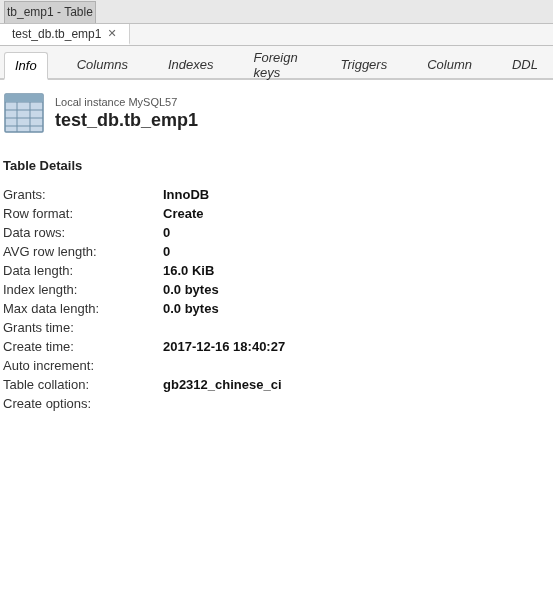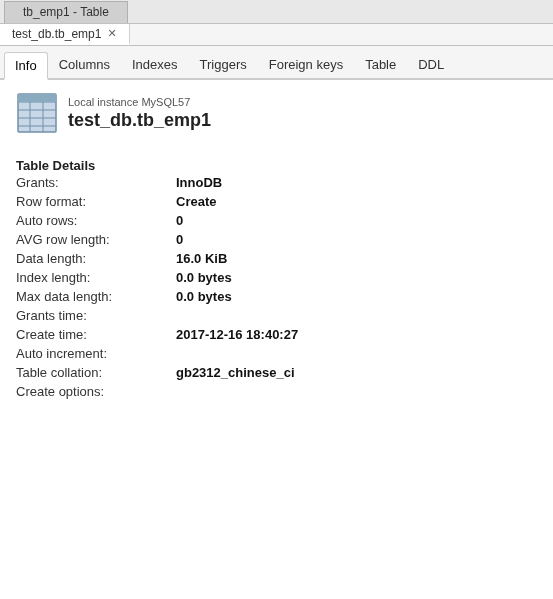--- a/index.html
+++ b/index.html
@@ -18,21 +18,21 @@
       border-bottom: 1px solid #c0c0c0;
       display: flex;
       align-items: center;
       height: 24px;
       padding: 0 4px;
     }
     .title-tab {
       background: #d0d0d0;
       border: 1px solid #b0b0b0;
       border-bottom: none;
-      padding: 2px 18px;
+      padding: 2px 2px;
       font-size: 12px;
       color: #333;
       height: 22px;
       display: flex;
       align-items: center;
     }
 
     
     .query-tab-bar {
       background: #f5f5f5;
@@ -61,22 +61,23 @@
       color: #666;
     }
 
     
     .nav-tabs {
       display: flex;
       align-items: flex-end;
       background: #f5f5f5;
       border-bottom: 2px solid #ccc;
       padding: 0 4px;
-      gap: 0;
+      gap: 18px;
       height: 34px;
+      font-style: italic;
     }
     .nav-tab {
       padding: 4px 10px;
       font-size: 13px;
       color: #333;
       cursor: pointer;
       border: 1px solid transparent;
       border-bottom: none;
       border-radius: 3px 3px 0 0;
       background: transparent;
@@ -89,21 +90,21 @@
       border-color: #ccc;
       border-bottom: 2px solid #fff;
       margin-bottom: -2px;
       font-weight: normal;
       color: #000;
     }
 
     
     .content {
       background: #fff;
-      padding: 12px 16px;
+      padding: 12px 3px;
       height: calc(599px - 24px - 22px - 34px);
       overflow-y: auto;
     }
 
     
     .table-header {
       display: flex;
       align-items: center;
       margin-bottom: 16px;
       padding-bottom: 8px;
@@ -130,20 +131,21 @@
     .table-name {
       font-size: 18px;
       font-weight: bold;
       color: #222;
     }
 
     
     .section-title {
       font-weight: bold;
       font-size: 13px;
+      margin-bottom: 12px;
       color: #222;
     }
 
     
     .details-table {
       width: 100%;
       border-collapse: collapse;
     }
     .details-table tr td {
       padding: 2px 0;
@@ -181,27 +183,27 @@
   <div class="nav-tab active">
     <span>Info</span>
   </div>
   <div class="nav-tab">
     <span>Columns</span>
   </div>
   <div class="nav-tab">
     <span>Indexes</span>
   </div>
   <div class="nav-tab">
+    <span>Foreign keys</span>
+  </div>
+  <div class="nav-tab">
     <span>Triggers</span>
   </div>
   <div class="nav-tab">
-    <span>Foreign keys</span>
-  </div>
-  <div class="nav-tab">
-    <span>Table</span>
+    <span>Column</span>
   </div>
   <div class="nav-tab">
     <span>DDL</span>
   </div>
 </div>
 
 <div class="content">
 
   <div class="table-header">
     <div class="table-icon">
@@ -232,21 +234,21 @@
     <tbody id="details-tbody">
     <tr>
           <td>Grants:</td>
           <td>InnoDB</td>
         </tr>
         <tr>
           <td>Row format:</td>
           <td>Create</td>
         </tr>
         <tr>
-          <td>Auto rows:</td>
+          <td>Data rows:</td>
           <td>0</td>
         </tr>
         <tr>
           <td>AVG row length:</td>
           <td>0</td>
         </tr>
         <tr>
           <td>Data length:</td>
           <td>16.0 KiB</td>
         </tr>

